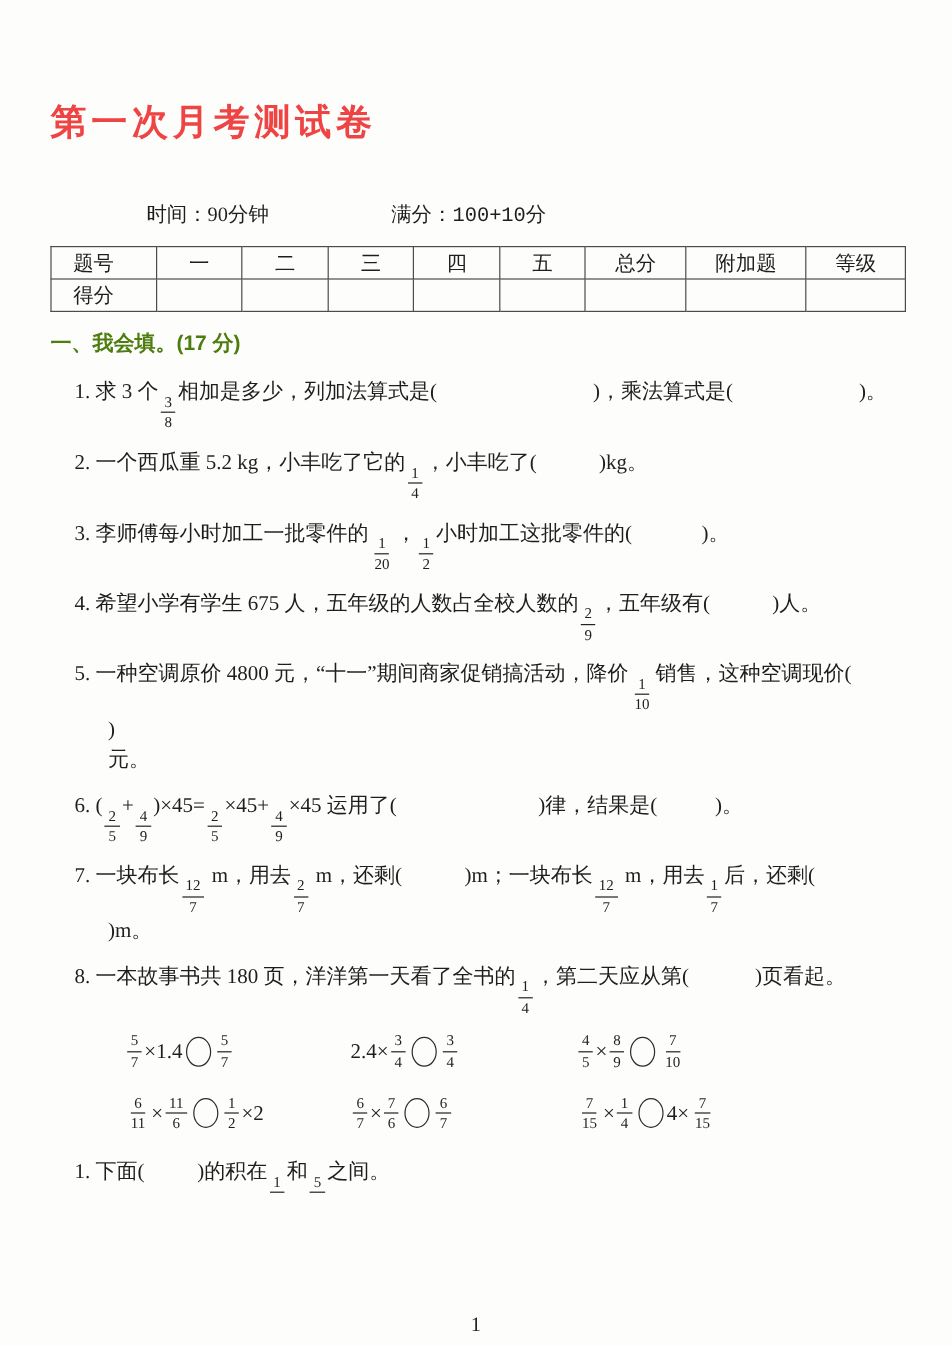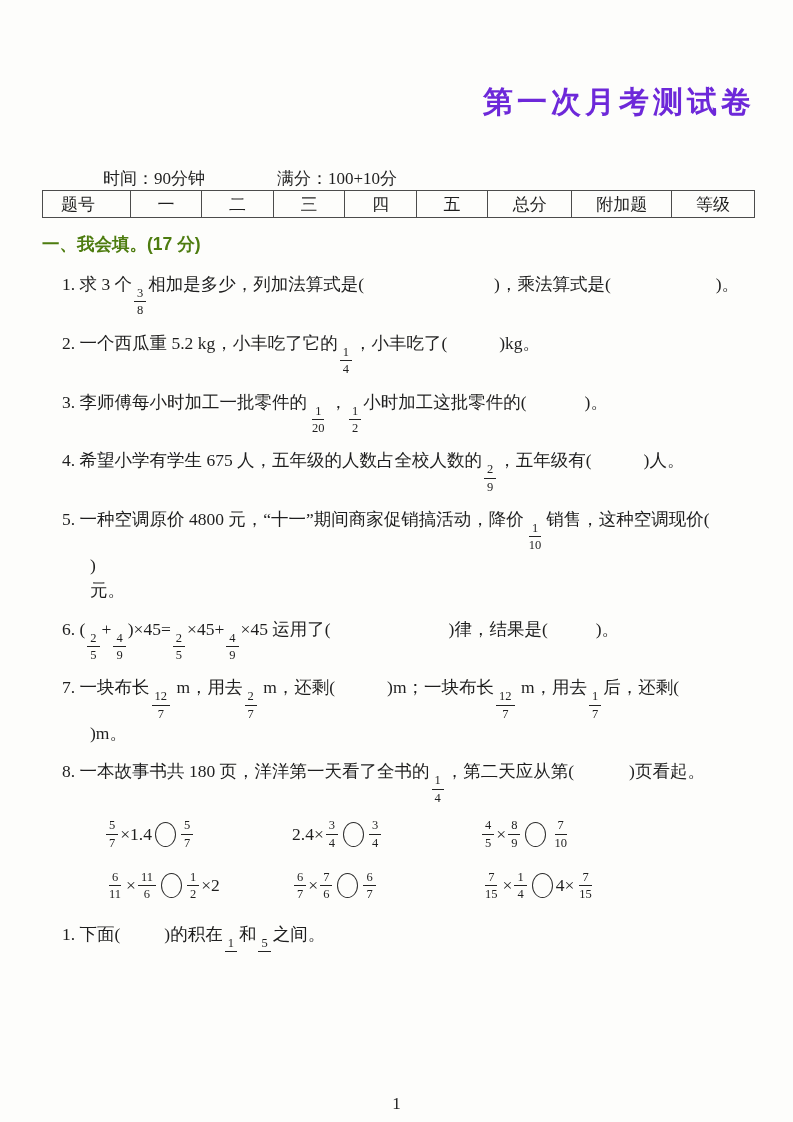--- a/index.html
+++ b/index.html
@@ -11,30 +11,30 @@
     position:relative;
     overflow:hidden;
   }
   .page { padding:46px 38px 0 42px; position:relative; height:100%; }
 
   .title-main {
     text-align:center; font-size:37px; font-weight:600;
     letter-spacing:3px; color:#161616;
   }
   .title-sub {
-    text-align:right; font-size:30px; font-weight:600;
-    letter-spacing:4px; margin-top:36px; color:#6d28d9;
+    text-align:left; font-size:30px; font-weight:600;
+    letter-spacing:4px; margin-top:36px; color:#ef4444;
   }
 
   .info-row { display:flex; margin-top:44px; font-size:17px; }
-  .info-time { margin-left:61px; }
-  .info-score { margin-left:72px; }
+  .info-time { margin-left:80px; }
+  .info-score { margin-left:102px;font-family:Liberation Mono, monospace; }
 
   table.score-table {
-    border-collapse:collapse; width:713px;
+    border-collapse:collapse; margin-top:15px; width:713px;
     font-size:17px; table-layout:fixed;
   }
   table.score-table td {
     border:1px solid #4c4c4c; height:27px; text-align:center;
     vertical-align:middle; padding:0 2px;
   }
   table.score-table td.label-cell { text-align:left; padding-left:18px; }
   .c0{width:86px}.c1{width:70px}.c2{width:70px}.c3{width:70px}.c4{width:70px}
   .c5{width:70px}.c6{width:82px}.c7{width:98px}.c8{width:81px}
 
@@ -96,20 +96,31 @@
       <td class="c0 label-cell">题号</td>
       <td class="c1">一</td>
       <td class="c2">二</td>
       <td class="c3">三</td>
       <td class="c4">四</td>
       <td class="c5">五</td>
       <td class="c6">总分</td>
       <td class="c7">附加题</td>
       <td class="c8">等级</td>
     </tr>
+    <tr>
+      <td class="label-cell">得分</td>
+      <td></td>
+      <td></td>
+      <td></td>
+      <td></td>
+      <td></td>
+      <td></td>
+      <td></td>
+      <td></td>
+    </tr>
   </tbody>
     </table>
 
   <div class="section-heading">一、我会填。(17 分)</div>
 
   <div class="question">1. 求 3 个<span class="frac">
         <span class="num">3</span>
         <span class="den">8</span>
       </span>相加是多少，列加法算式是(<span class="blank" style="width: 130px;"></span>)，乘法算式是(<span class="blank" style="width: 105px;"></span>)。</div>
   <div class="question">2. 一个西瓜重 5.2 kg，小丰吃了它的<span class="frac">

